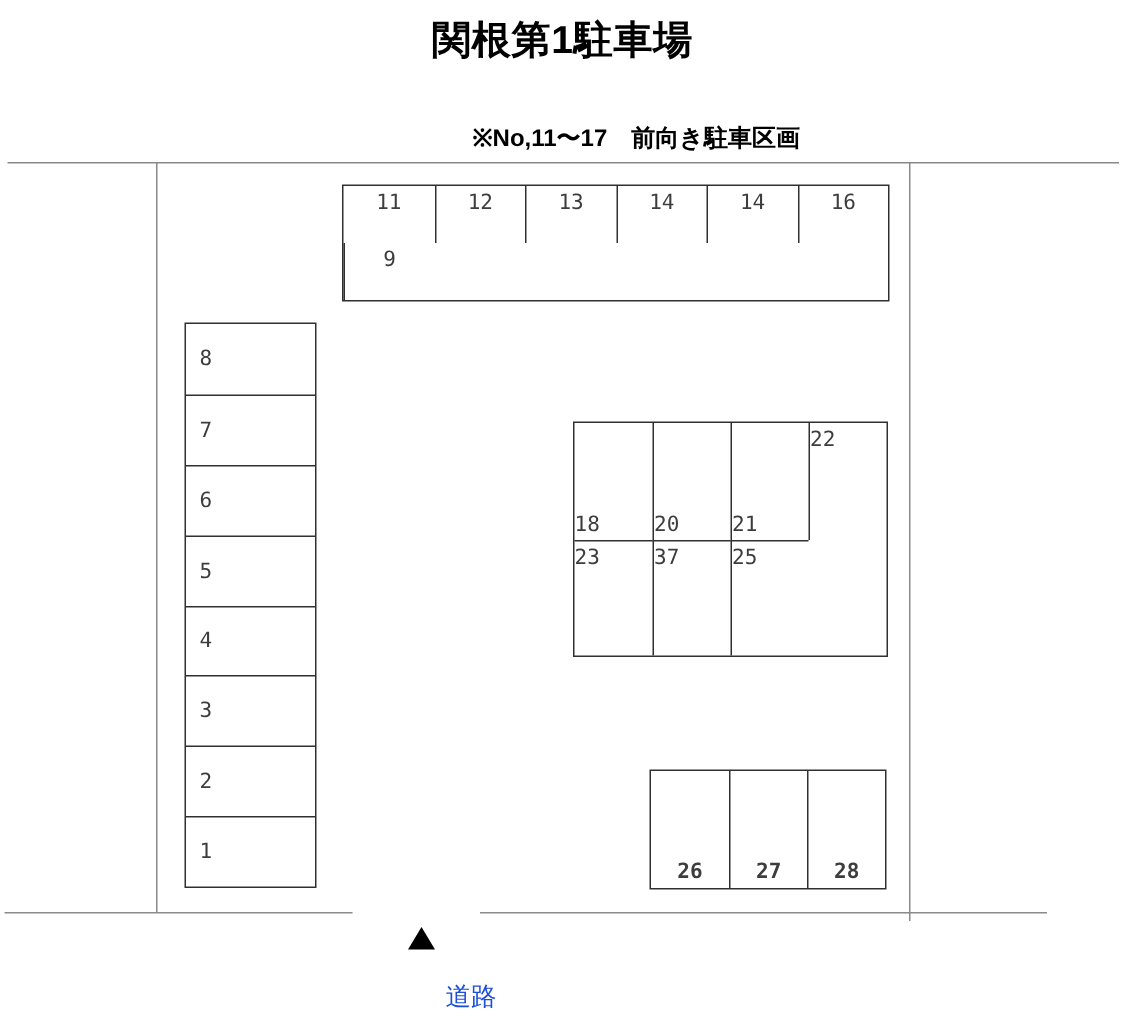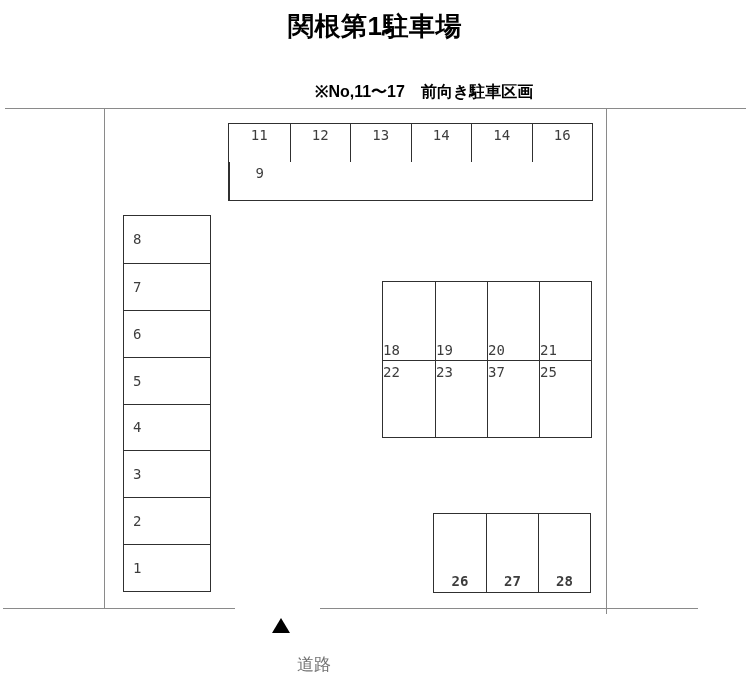--- a/index.html
+++ b/index.html
@@ -51,21 +51,21 @@
 
   .bottom-row { left:433px; top:513px; width:158px; height:80px; grid-template-columns:repeat(3,1fr); }
   .bottom-row .cell { border-left:1.5px solid var(--space-border,#303030); justify-content:center; align-items:flex-end; padding-bottom:3px;font-weight:bold; }
   .bottom-row .cell:first-child { border-left:none; }
 
   .entrance {
     position:absolute; left:272px; top:618px; width:0; height:0;
     border-left:9px solid transparent; border-right:9px solid transparent;
     border-bottom:15px solid var(--entrance-marker,#000);
   }
-  .road { position:absolute; left:297px; top:653px; font-size:17px; color:#737373; }
+  .road { position:absolute; left:297px; top:653px; font-size:17px; color:#1d4ed8; }
 </style>
 </head>
 <body>
 
 <div class="canvas">
 
   <h1 class="title">関根第1駐車場</h1>
   <div class="note">※No,11〜17　前向き駐車区画</div>
 
   <div class="line top-line"></div>
@@ -123,23 +123,20 @@
     <div class="cell">
         <span>1</span>
       </div>
   </div>
 
   <div class="block mid-block">
     <div class="cell row1">
         <span>18</span>
       </div>
     <div class="cell row1">
-        <span>19</span>
-      </div>
-    <div class="cell row1">
         <span>20</span>
       </div>
     <div class="cell row1">
         <span>21</span>
       </div>
     <div class="cell row2">
         <span>22</span>
       </div>
     <div class="cell row2">
         <span>23</span>

